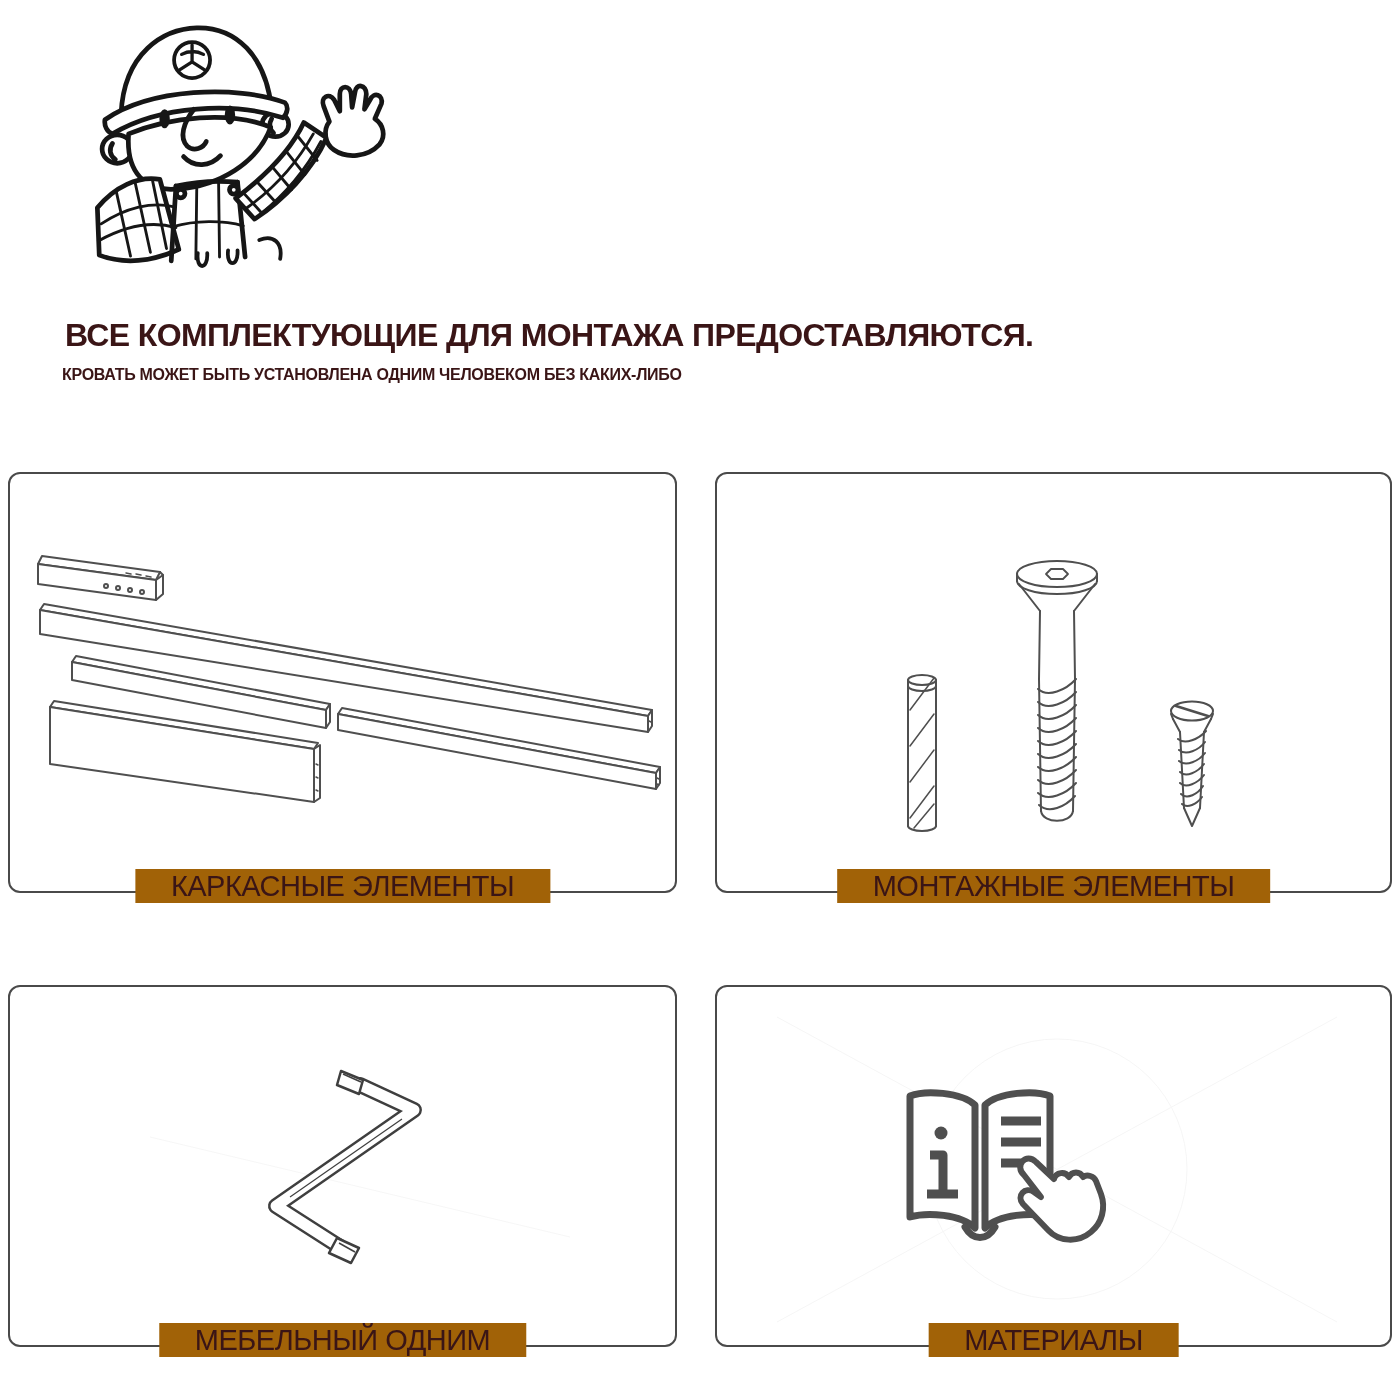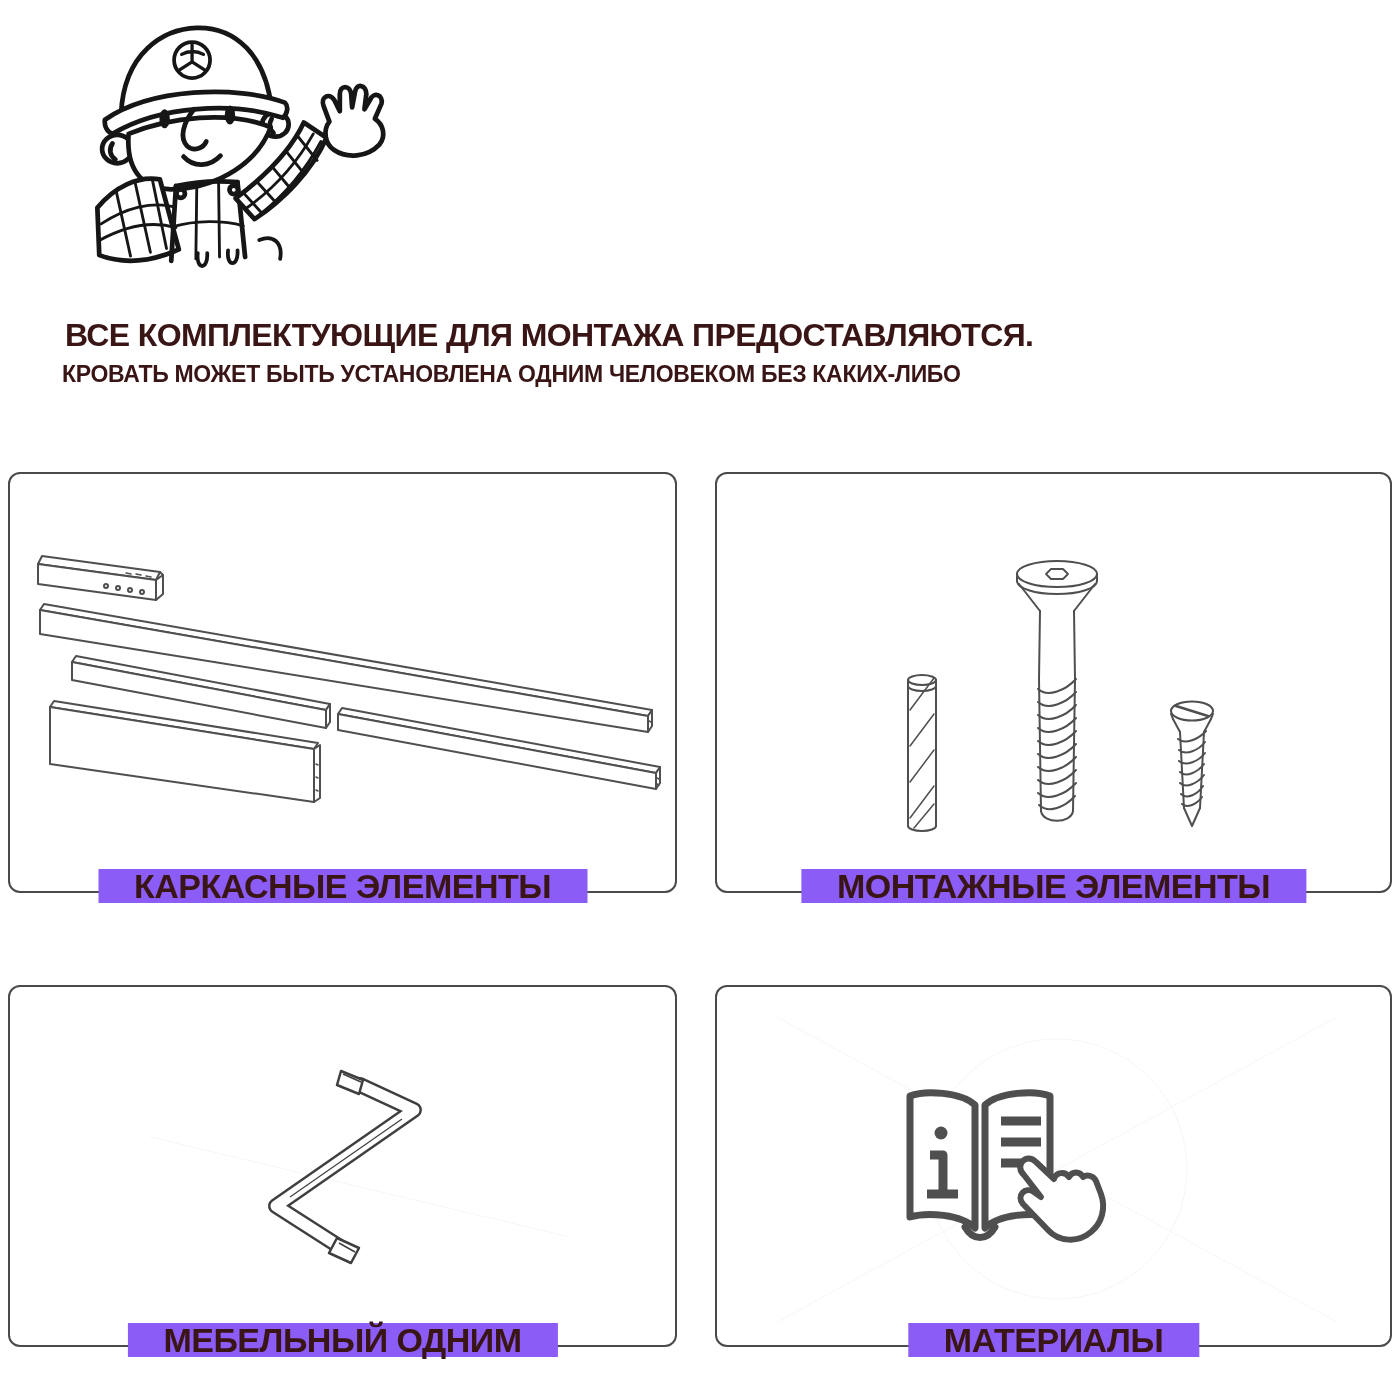--- a/index.html
+++ b/index.html
@@ -7,34 +7,34 @@
     position:relative;width:1400px;height:1400px;background:#ffffff;overflow:hidden;
     font-family:"Liberation Sans", sans-serif;
   }
   .mascot{position:absolute;left:86px;top:12px;width:322px;height:276px;}
   .headline{
     position:absolute;left:62px;top:314px;margin:3px;
     font-size:32px;font-weight:bold;color:#3a1516;letter-spacing:-0.6px;white-space:nowrap;
   }
   .subline{
     position:absolute;left:62px;top:360px;margin:0;
-    font-size:23px;font-weight:bold;color:#3a1516;letter-spacing:-0.3px;line-height:29px;white-space:nowrap;
+    font-size:16px;font-weight:bold;color:#3a1516;letter-spacing:-0.3px;line-height:29px;white-space:nowrap;
   }
   .panel{
     position:absolute;background:#fff;border:2px solid #4a4a4a;border-radius:12px;
   }
   .panel svg{position:absolute;left:0;top:0;width:100%;height:100%;}
   #panel-frame{left:8px;top:472px;width:665px;height:417px;}
   #panel-hardware{left:715px;top:472px;width:673px;height:417px;}
   #panel-key{left:8px;top:985px;width:665px;height:358px;}
   #panel-instruction{left:715px;top:985px;width:673px;height:358px;}
   .panel-label{
     position:absolute;left:50%;transform:translateX(-50%);bottom:-12px;
-    background:#8b5cf6;padding:0 36px;white-space:nowrap;
-    font-size:34px;font-weight:bold;color:#3a1516;letter-spacing:-0.5px;line-height:34px;
+    background:#a16207;padding:0 36px;white-space:nowrap;
+    font-size:29px;font-weight:normal;color:#3a1516;letter-spacing:-0.5px;line-height:34px;
   }
   .lineart{stroke:#4f4f4f;stroke-width:2;fill:none;stroke-linejoin:round;stroke-linecap:round;}
   .fillw{fill:#ffffff;}
 </style>
 </head>
 <body>
 
 <div class="canvas">
 
   <svg class="mascot" viewBox="0 0 340 290">

